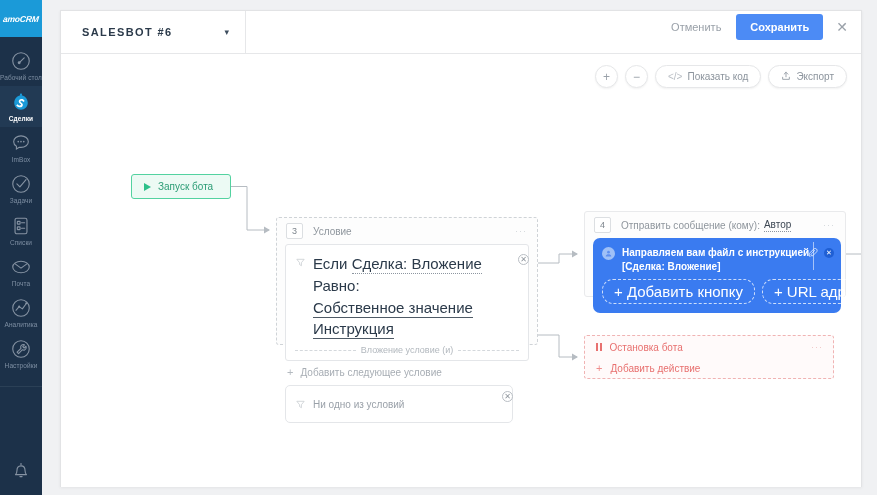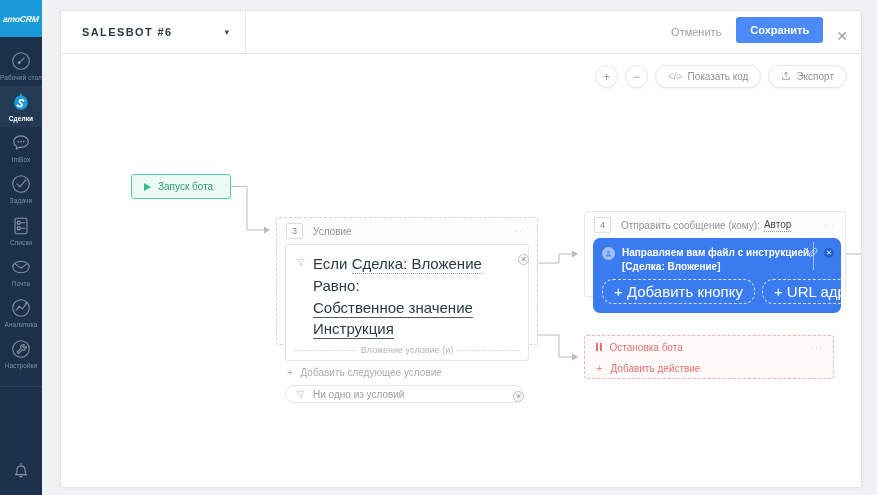--- a/index.html
+++ b/index.html
@@ -72,21 +72,21 @@
     display: flex; align-items: center; justify-content: space-between;
     padding: 0 16px 0 21px;
   }
   .bot-title {
     font-size: 11px; font-weight: bold; color: #2b3a4a;
     letter-spacing: 1.4px;
   }
   .chev { color: #3d4d5e; font-size: 9px; line-height: 1; }
   .header-right {
     position: absolute; right: 9px; top: 0; height: 32px;
-    display: flex; align-items: flex-end; gap: 9px;
+    display: flex; align-items: center; gap: 9px;
   }
   .btn-cancel {
     font-size: 11px; color: #9aa1a9; background: none; border: none;
     cursor: pointer; padding: 5px 6px; font-family: inherit;
   }
   .btn-save {
     font-size: 11px; color: #fff; font-weight: bold;
     background: #4c8bf5; border: none; border-radius: 3px;
     padding: 7px 14px; cursor: pointer; font-family: inherit;
   }
@@ -197,23 +197,23 @@
     border: 1px solid #b9bec4; color: #8f969d;
     font-size: 8px; line-height: 9px; text-align: center;
     background: #fff; cursor: pointer;
   }
   .add-next {
     margin: 6px 0 0 10px; display: flex; align-items: center; gap: 7px;
     font-size: 10px; color: #a7adb4; cursor: pointer;
   }
   .plus-g { color: #b4bac0; font-size: 11px; line-height: 1; }
   .none-card {
-    margin: 7px 13px 0 8px; background: #fff;
-    border: 1px solid #e4e6e9; border-radius: 11px;
-    height: 18px; display: flex; align-items: center; gap: 7px;
+    margin: 7px 24px 0 8px; background: #fff;
+    border: 1px solid #e4e6e9; border-radius: 5px;
+    height: 38px; display: flex; align-items: center; gap: 7px;
     padding: 0 9px; position: relative;
   }
   .none-card .x-circle { top: 5px; }
   .none-txt { font-size: 10px; color: #9aa1a9; }
 
   
   .grp-msg {
     position: absolute; left: 523px; top: 157px;
     width: 262px; height: 86px;
     border: 1px solid #e9eaec; border-radius: 3px;

